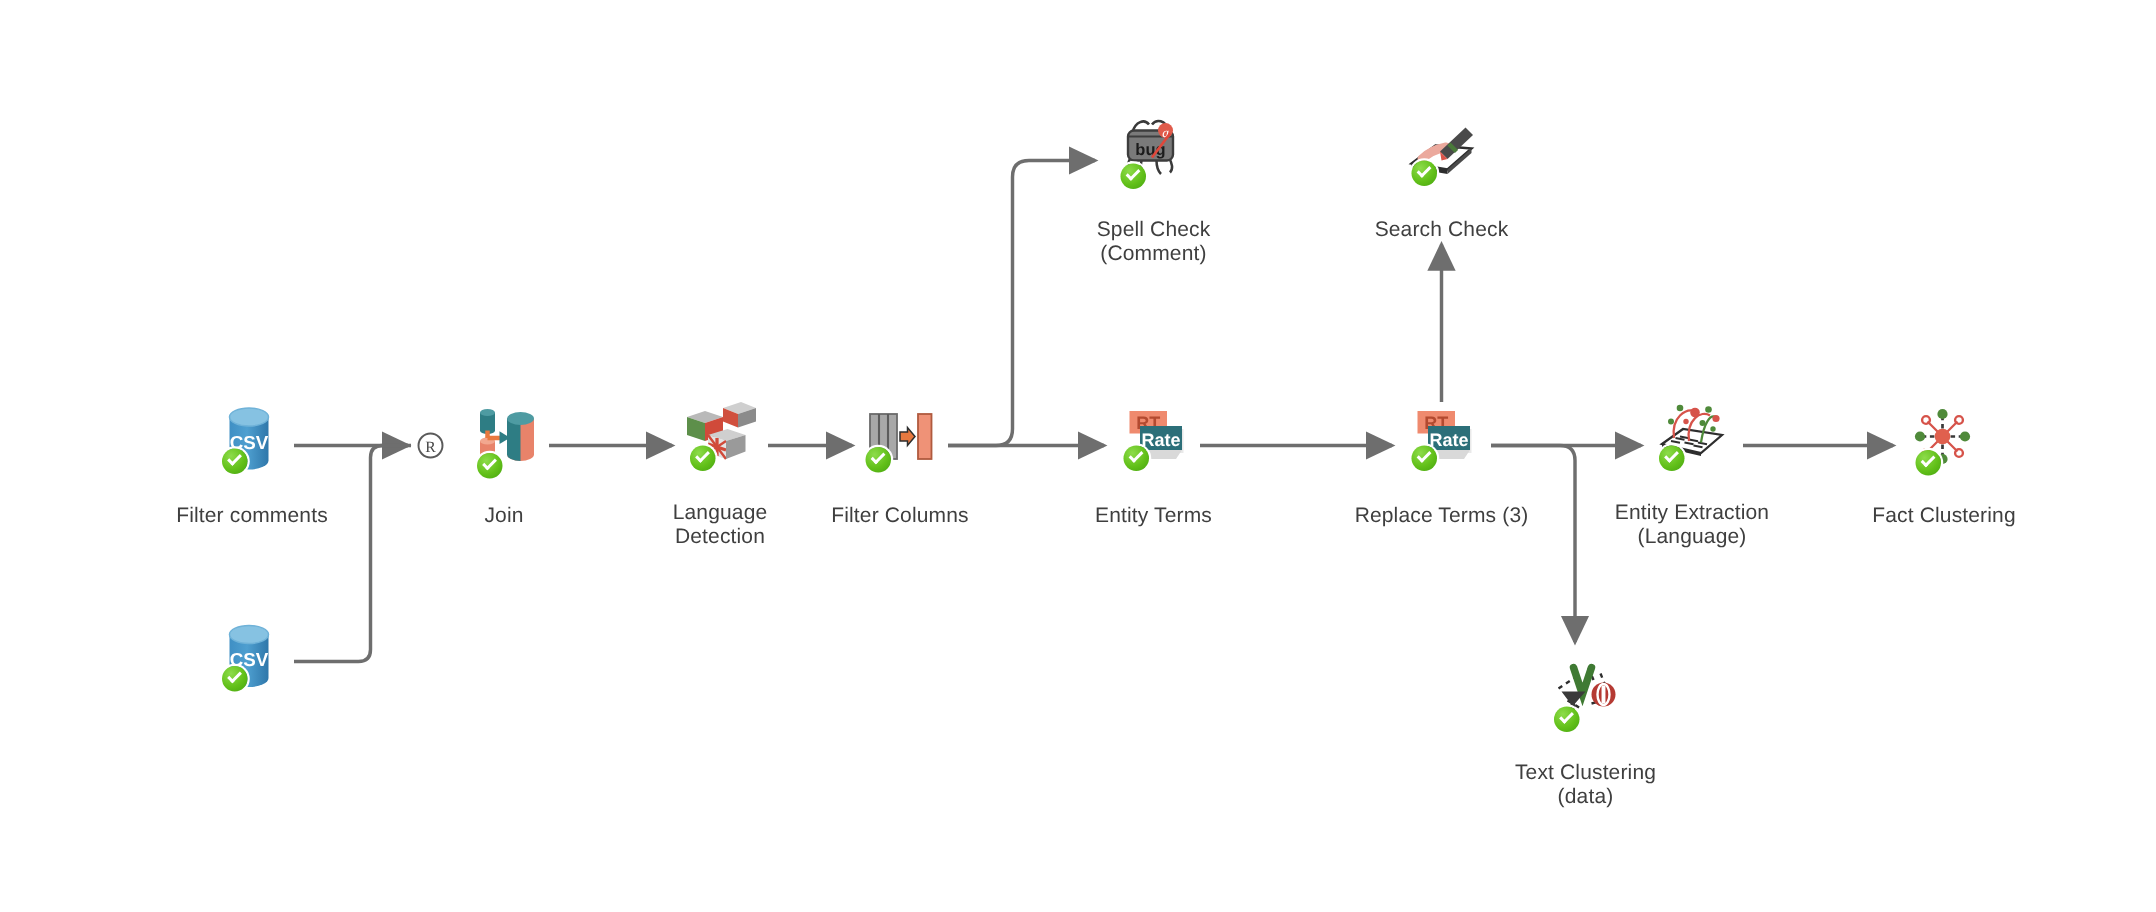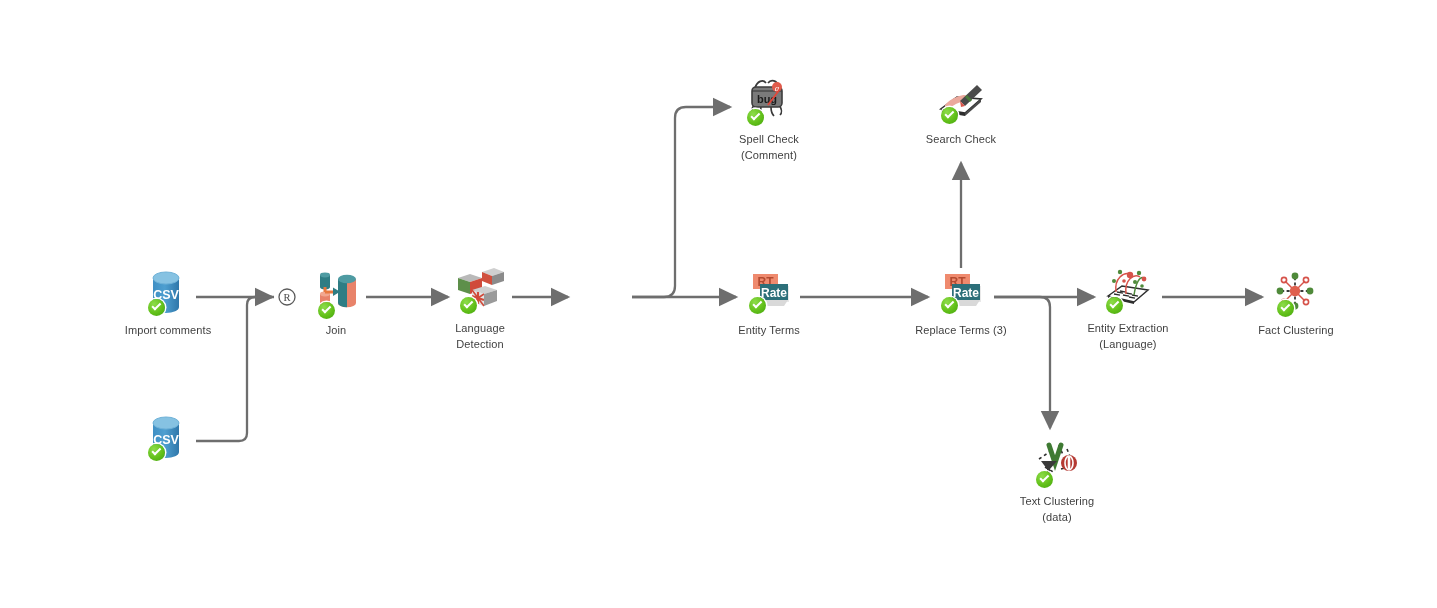--- a/index.html
+++ b/index.html
@@ -29,22 +29,22 @@
     margin-left: -80px;
     text-align: center;
   }
   .node-icon {
     position: relative;
     width: 56px;
     height: 52px;
     margin: 0 auto;
   }
   .node-label {
-    margin-top: 5px;
-    font-size: 11px;
+    margin-top: 18px;
+    font-size: 14px;
     line-height: 15.5px;
     color: #3f3f3f;
     letter-spacing: .1px;
     white-space: pre-line;
     font-weight: 400;
   }
   .check {
     position: absolute;
     left: 0px;
     bottom: -2px;
@@ -127,21 +127,21 @@
             <stop offset="100%" stop-color="#2f77aa"></stop>
           </linearGradient>
         </defs>
         <path d="M13,12 L13,41 a13,6 0 0 0 26,0 L39,12 Z" fill="url(#cylBody)"></path>
         <ellipse cx="26" cy="12" rx="13" ry="6" fill="#86c2e2"></ellipse>
         <ellipse cx="26" cy="12" rx="13" ry="6" fill="none" stroke="#6fb2d8" stroke-width="1"></ellipse>
         <text x="26" y="33" text-anchor="middle" font-family="Liberation Sans, sans-serif" font-size="12.5" font-weight="bold" fill="#ffffff">CSV</text>
       </svg>
       <span class="check" style="left:8px;bottom:2px;"></span>
     </div>
-    <div class="node-label">Import comments</div>
+    <div class="node-label">Filter comments</div>
   </div>
 
   <div class="node" style="left:168px; top:411px;">
     <div class="node-icon">
       <svg class="icon-svg" width="56" height="52" viewBox="0 0 56 52">
         <path d="M13,12 L13,41 a13,6 0 0 0 26,0 L39,12 Z" fill="url(#cylBody)"></path>
         <ellipse cx="26" cy="12" rx="13" ry="6" fill="#86c2e2"></ellipse>
         <ellipse cx="26" cy="12" rx="13" ry="6" fill="none" stroke="#6fb2d8" stroke-width="1"></ellipse>
         <text x="26" y="33" text-anchor="middle" font-family="Liberation Sans, sans-serif" font-size="12.5" font-weight="bold" fill="#ffffff">CSV</text>
       </svg>
@@ -197,20 +197,33 @@
           <path d="M26,28 L26,40 M20,32 L32,36" stroke="#d14a3a" stroke-width="2.2"></path>
           <path d="M32,30 L45,26 L45,37 L32,42 Z" fill="#9a9a9a"></path>
         </g>
       </svg>
       <span class="check" style="left:8px;bottom:2px;"></span>
     </div>
     <div class="node-label">Language
 Detection</div>
   </div>
 
+  <div class="node" style="left:600px; top:266px;">
+    <div class="node-icon">
+      <svg class="icon-svg" width="56" height="52" viewBox="0 0 56 52">
+        <rect x="8" y="10" width="18" height="30" fill="#a8a8a8" stroke="#6a6a6a" stroke-width="1.2"></rect>
+        <line x1="14" y1="10" x2="14" y2="40" stroke="#5c5c5c" stroke-width="1.4"></line>
+        <line x1="20" y1="10" x2="20" y2="40" stroke="#5c5c5c" stroke-width="1.4"></line>
+        <rect x="40" y="10" width="9" height="30" fill="#ef9277" stroke="#b05a3e" stroke-width="1.2"></rect>
+        <path d="M28,22 L33,22 L33,19 L38,25 L33,31 L33,28 L28,28 Z" fill="#e8793f" stroke="#2e2e2e" stroke-width="1"></path>
+      </svg>
+      <span class="check" style="left:5px;bottom:3px;"></span>
+    </div>
+    <div class="node-label">Filter Columns</div>
+  </div>
 
   <div class="node" style="left:769px; top:75px;">
     <div class="node-icon">
       <svg class="icon-svg" width="56" height="52" viewBox="0 0 56 52">
 
         <path d="M14,13 C16,6 22,4 25,8" fill="none" stroke="#3a3a3a" stroke-width="1.7"></path>
         <path d="M38,12 C36,5 30,4 27,8" fill="none" stroke="#3a3a3a" stroke-width="1.7"></path>
 
         <path d="M13,30 C10,34 11,38 13,40" fill="none" stroke="#3a3a3a" stroke-width="1.7"></path>
         <path d="M20,32 C19,36 20,39 22,41" fill="none" stroke="#3a3a3a" stroke-width="1.7"></path>

